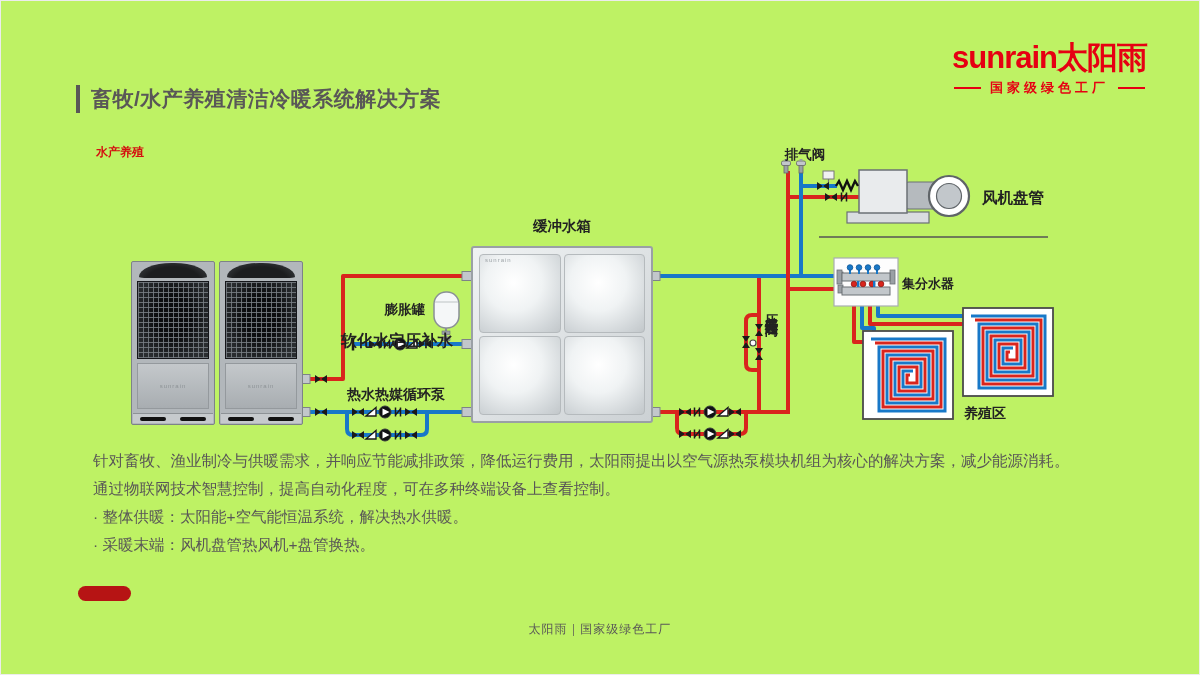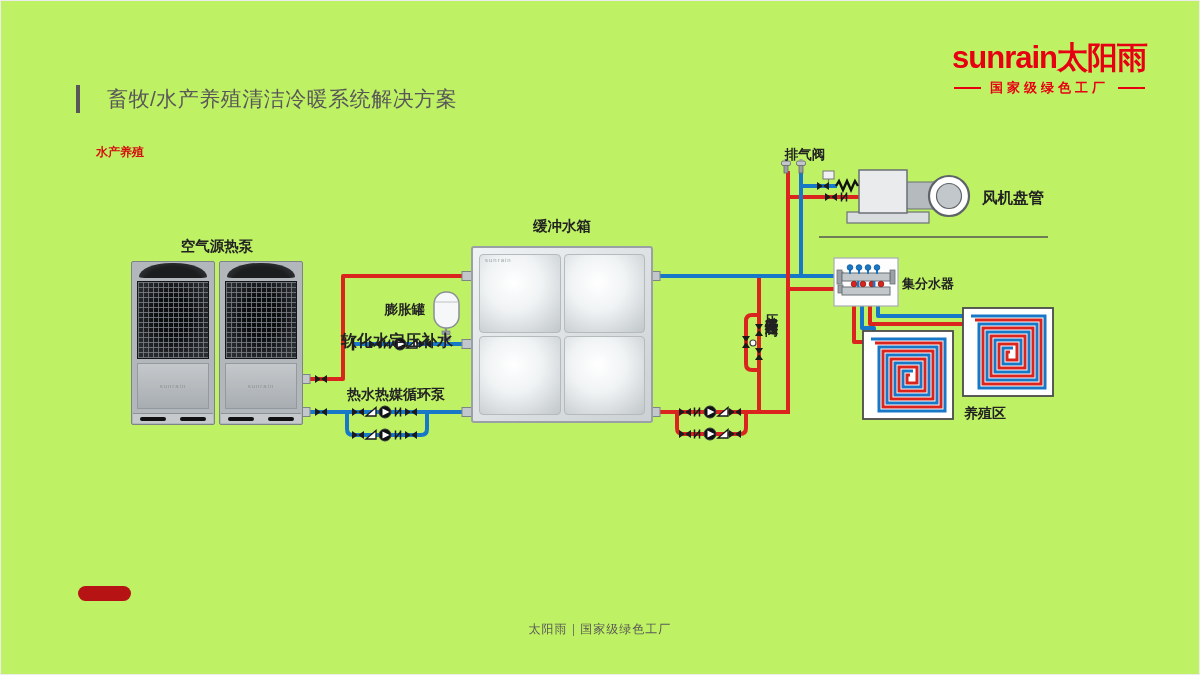--- a/index.html
+++ b/index.html
@@ -8,22 +8,22 @@
   }
   html,body{margin:0;padding:0;background:#fff;}
   .slide{position:relative;width:1200px;height:675px;background:#bef264;overflow:hidden;
          font-family:"Liberation Sans","DejaVu Sans",sans-serif;border:1px solid #ececec;box-sizing:border-box;}
   
   .logo{position:absolute;top:40px;right:52px;text-align:center;color:var(--brand-red);}
   .logo .brand{font-size:31px;font-weight:800;letter-spacing:-1px;line-height:34px;white-space:nowrap;}
   .logo .tagrow{display:flex;align-items:center;justify-content:center;gap:9px;margin-top:4px;}
   .logo .dash{width:27px;height:2px;background:var(--brand-red);}
   .logo .tagline{font-size:13px;font-weight:700;letter-spacing:4px;white-space:nowrap;}
-  .title{position:absolute;left:75px;top:84px;font-size:21px;font-weight:400;color:var(--text-gray);
-         border-left:4px solid var(--text-gray);padding-left:27px;letter-spacing:.5px;}
+  .title{position:absolute;left:75px;top:84px;font-size:21px;font-weight:700;color:var(--text-gray);
+         border-left:4px solid var(--text-gray);padding-left:11px;letter-spacing:.5px;}
   .section{position:absolute;left:95px;top:143px;font-size:12px;font-weight:700;color:#d40f0f;}
   
   .dlabel{position:absolute;font-size:13.5px;font-weight:600;color:#222;text-align:center;white-space:nowrap;}
   .dlabel.big{font-size:14.5px;}
   .dlabel.vert{writing-mode:vertical-rl;letter-spacing:2px;text-align:left;}
   
   svg.diag{position:absolute;left:0;top:0;z-index:1;}
   .pipe{fill:none;stroke-width:4;stroke-linejoin:round;stroke-linecap:butt;}
   .pr{stroke:var(--pipe-red);} .pb{stroke:var(--pipe-blue);}
   .fr{fill:var(--pipe-red);} .fb{fill:var(--pipe-blue);}
@@ -253,28 +253,33 @@
   <div class="tank">
     <span class="tank-brand">sunrain</span>
     <div class="tank-grid">
       <div class="dome"></div>
       <div class="dome"></div>
       <div class="dome"></div>
       <div class="dome"></div>
     </div>
   </div>
 
-  <div class="dlabel big" style="left:130px;top:236px;width:172px;z-index:3;">空气源热泵</div>
   <div class="dlabel big" style="left:470px;top:216px;width:182px;z-index:3;">缓冲水箱</div>
   <div class="dlabel" style="left:352px;top:300px;width:72px;text-align:right;z-index:3;">膨胀罐</div>
   <div class="dlabel" style="left:330px;top:330px;width:132px;font-size:16px;z-index:3;">软化水定压补水</div>
   <div class="dlabel" style="left:325px;top:385px;width:140px;font-size:14px;z-index:3;">热水热媒循环泵</div>
   <div class="dlabel" style="left:776px;top:145px;width:56px;z-index:3;">排气阀</div>
   <div class="dlabel" style="left:981px;top:187px;width:90px;text-align:left;font-size:15.5px;z-index:3;">风机盘管</div>
   <div class="dlabel" style="left:901px;top:274px;width:60px;text-align:left;font-size:13px;z-index:3;">集分水器</div>
   <div class="dlabel vert" style="left:761px;top:303px;height:82px;z-index:3;">压差旁通阀</div>
   <div class="dlabel" style="left:952px;top:404px;width:64px;font-size:14px;z-index:3;">养殖区</div>
 
+  <div class="body-text">
+    <p>针对畜牧、渔业制冷与供暖需求，并响应节能减排政策，降低运行费用，太阳雨提出以空气源热泵模块机组为核心的解决方案，减少能源消耗。</p>
+    <p>通过物联网技术智慧控制，提高自动化程度，可在多种终端设备上查看控制。</p>
+    <p>· 整体供暖：太阳能+空气能恒温系统，解决热水供暖。</p>
+    <p>· 采暖末端：风机盘管热风机+盘管换热。</p>
+  </div>
 
   <div class="pill"></div>
 
   <div class="footer">太阳雨｜国家级绿色工厂</div>
 </div>
 
 </body></html>

